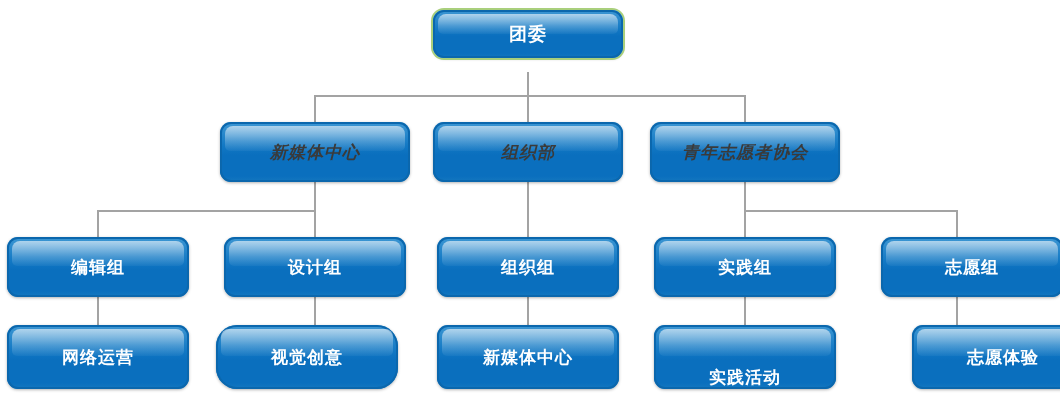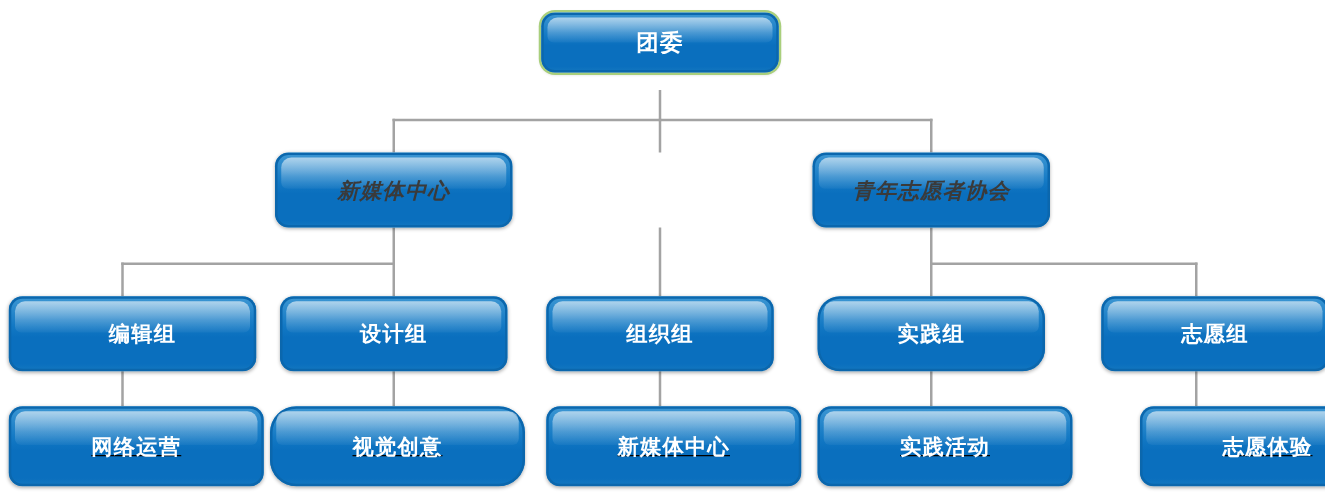--- a/index.html
+++ b/index.html
@@ -52,21 +52,21 @@
     white-space: nowrap;
   }
   .node.dark-text .lbl { color: #3a3a3a; font-style: italic; }
   .node.root {
     box-shadow: inset 0 0 0 2px #0b67ad, 0 0 0 2px #a9cf7c, 0 1px 3px rgba(0,0,0,0.25);
   }
   .node.root .lbl { font-size: 18px; }
   
   .lv2 { top: 122px; width: 190px; height: 60px; }
   .lv3 { top: 237px; width: 182px; height: 60px; }
-  .lv4 { top: 325px; width: 204px; height: 64px; text-decoration: underline; }
+  .lv4 { top: 325px; width: 182px; height: 64px; }
 </style>
 </head>
 <body>
 
 <div class="canvas">
 
   <div class="edge" style="left:527px; top:72px; width:2px; height:25px;"></div>
   <div class="edge" style="left:314px; top:95px; width:432px; height:2px;"></div>
   <div class="edge" style="left:314px; top:95px; width:2px; height:27px;"></div>
   <div class="edge" style="left:527px; top:95px; width:2px; height:27px;"></div>
@@ -88,49 +88,52 @@
   <div class="edge" style="left:744px; top:297px; width:2px; height:28px;"></div>
   <div class="edge" style="left:956px; top:297px; width:2px; height:28px;"></div>
 
   <div class="node root" style="left:433px; top:10px; width:190px; height:48px;">
     <span class="lbl">团委</span>
   </div>
 
   <div class="node dark-text lv2" style="left:220px;">
     <span class="lbl">新媒体中心</span>
   </div>
+  <div class="node dark-text lv2" style="left:433px;">
+    <span class="lbl">组织部</span>
+  </div>
   <div class="node dark-text lv2" style="left:650px;align-items:center;">
     <span class="lbl">青年志愿者协会</span>
   </div>
 
-  <div class="node lv3" style="left:7px;padding-left:16px;">
+  <div class="node lv3" style="left:7px;">
     <span class="lbl">编辑组</span>
   </div>
   <div class="node lv3" style="left:224px;">
     <span class="lbl">设计组</span>
   </div>
   <div class="node lv3" style="left:437px;">
     <span class="lbl">组织组</span>
   </div>
-  <div class="node lv3" style="left:654px;border-radius:18px;">
+  <div class="node lv3" style="left:654px;">
     <span class="lbl">实践组</span>
   </div>
   <div class="node lv3" style="left:866px;margin-left:15px;">
     <span class="lbl">志愿组</span>
   </div>
 
   <div class="node lv4" style="left:7px;">
     <span class="lbl">网络运营</span>
   </div>
   <div class="node lv4" style="left:216px;border-radius:21px;">
     <span class="lbl">视觉创意</span>
   </div>
   <div class="node lv4" style="left:437px;">
     <span class="lbl">新媒体中心</span>
   </div>
-  <div class="node lv4" style="left:654px;">
+  <div class="node lv4" style="left:654px;align-items:flex-end;">
     <span class="lbl">实践活动</span>
   </div>
   <div class="node lv4" style="left:912px;">
     <span class="lbl">志愿体验</span>
   </div>
 
 </div>
 
 </body></html>

